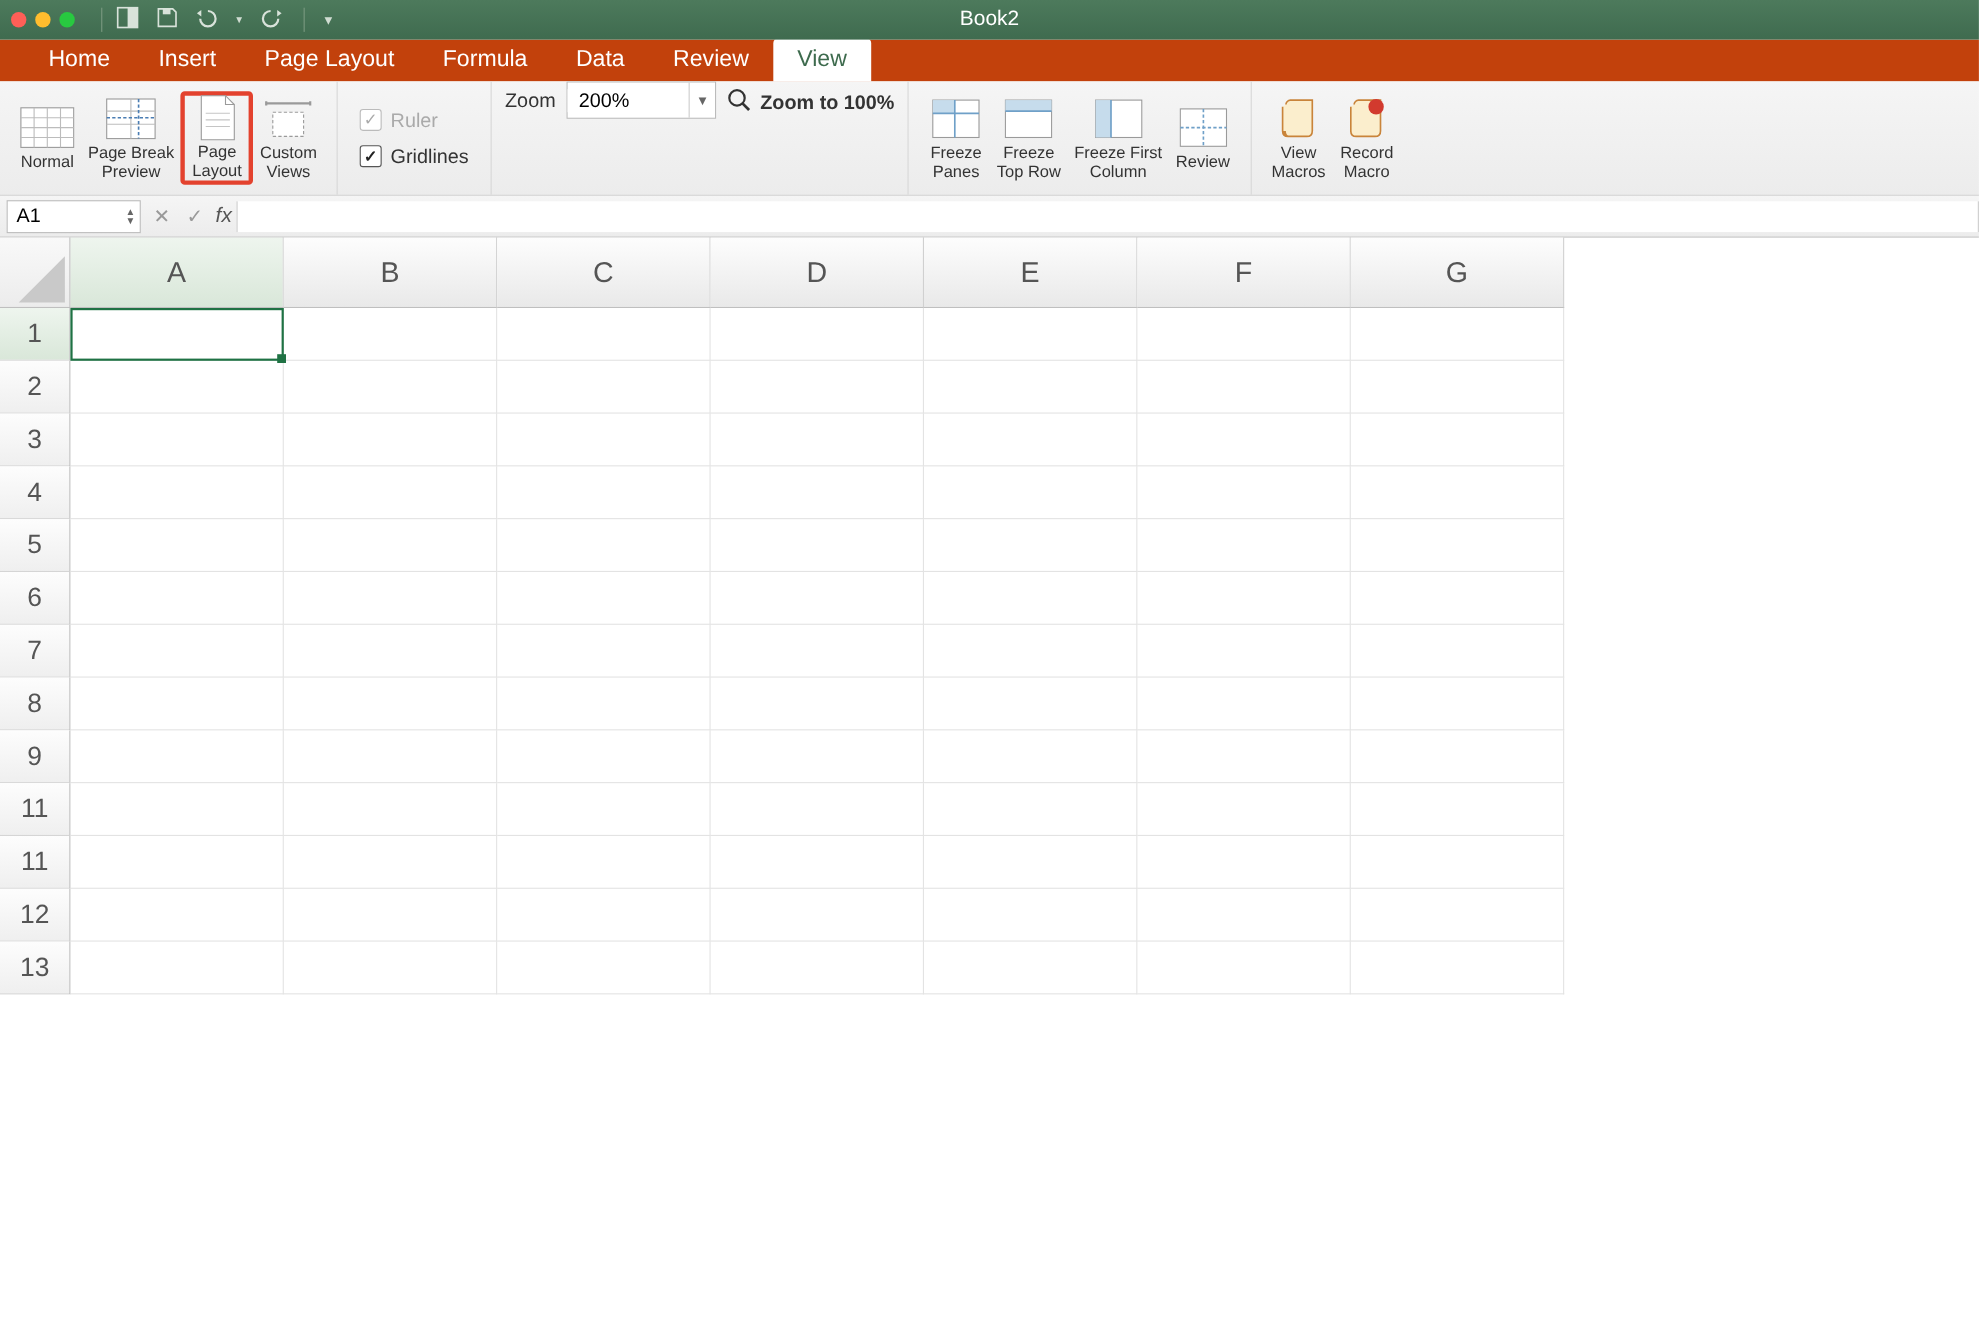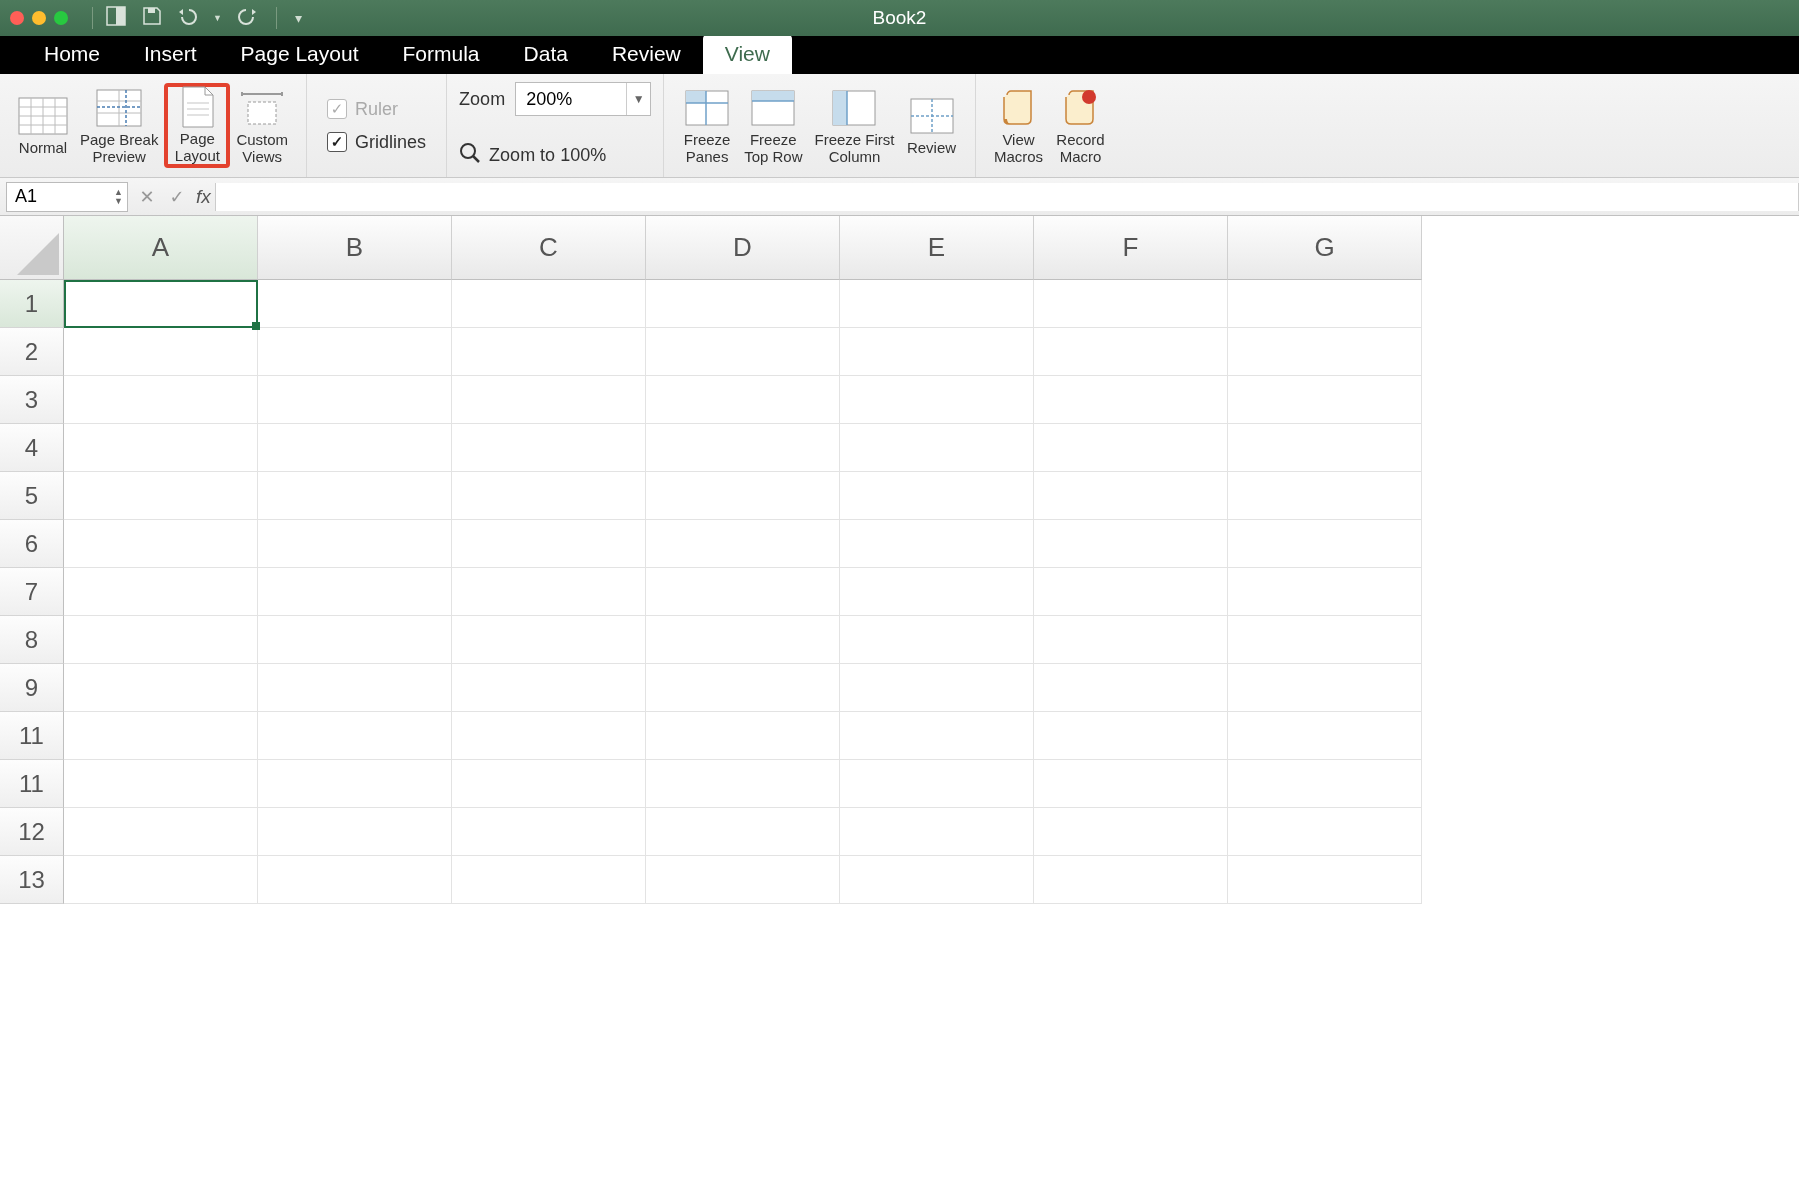--- a/index.html
+++ b/index.html
@@ -10,40 +10,40 @@
 .traffic { display:flex; gap:8px; margin-right:20px; }
 .dot { width:14px; height:14px; border-radius:50%; }
 .dot.r{background:#ff5f57;} .dot.y{background:#ffbd2e;} .dot.g{background:#28c940;}
 .qat { display:flex; gap:14px; align-items:center; color:#e9efe9; margin-left:8px;}
 .qat-divider { width:1px; height:22px; background:#7a9a80; margin:0 4px;}
 .qat svg{opacity:.9;}
 .qat-drop { font-size:9px; color:#d0ddd2; }
 .title { position:absolute; left:50%; transform:translateX(-50%); color:#fff; font-size:19px; }
 
 
-.tabs { height:38px; background:#000000; display:flex; align-items:flex-end; padding-left:22px; }
+.tabs { height:38px; background:#c2410c; display:flex; align-items:flex-end; padding-left:22px; }
 .tab { color:#fff; font-size:21px; padding:7px 22px 8px; cursor:pointer; }
 .tab.active { background:#fff; color:#3e6b4e; border-top-left-radius:4px; border-top-right-radius:4px; }
 
 
 .ribbon { height:104px; background:linear-gradient(#f5f5f5,#ececec); border-bottom:1px solid #c9c9c9; display:flex; align-items:center; }
 .grp { display:flex; align-items:center; height:100%; border-right:1px solid #d8d8d8; padding:0 12px; }
 .vbtn { display:flex; flex-direction:column; align-items:center; justify-content:flex-start; padding:4px 6px 2px; cursor:pointer; font-size:15px; color:#333; text-align:center; line-height:1.1; }
 .vbtn .ic { width:50px; height:40px; margin-bottom:4px; display:flex; align-items:center; justify-content:center;}
 .vbtn.highlight { border:4px solid #e3422e; border-radius:4px; padding:0 4px;}
 .chk-col { display:flex; flex-direction:column; gap:12px; justify-content:center; height:100%; padding:0 8px;}
 .chk { display:flex; align-items:center; gap:8px; font-size:18px; color:#333;}
 .chk .box { width:20px; height:20px; border:1.5px solid #555; border-radius:3px; display:flex; align-items:center; justify-content:center; font-size:15px; background:#fff;}
 .chk .box.checked::after{content:"✓"; color:#222; font-weight:bold;}
 .chk.disabled { color:#aaa;} .chk.disabled .box{border-color:#bbb;}
 .zoom-lbl{font-size:18px;color:#333;margin-right:10px;}
 .zoom-box{display:flex;align-items:center;border:1px solid #bbb;background:#fff;height:34px;}
 .zoom-box input{border:none;width:110px;padding:0 10px;font-size:18px;outline:none;}
 .zoom-box .dd{width:24px;text-align:center;color:#666;border-left:1px solid #ccc;font-size:12px;line-height:32px;}
-.zoom100{display:flex;align-items:center;gap:8px;font-size:18px;color:#333;margin-top:6px;}
+.zoom100{display:flex;align-items:center;gap:8px;font-size:18px;color:#333;margin-top:6px;font-weight:bold;}
 
 
 .fbar { height:38px; background:linear-gradient(#f5f5f5,#ececec); border-bottom:1px solid #c0c0c0; display:flex; align-items:center; }
 .namebox { width:122px; height:30px; border:1px solid #bbb; background:#fff; margin:0 4px 0 6px; display:flex; align-items:center; padding:0 8px; font-size:18px; position:relative;}
 .namebox .spin{position:absolute;right:4px;display:flex;flex-direction:column;font-size:9px;color:#666;line-height:1;}
 .fbar .fbtn{width:30px;text-align:center;color:#999;font-size:18px;}
 .fx{font-style:italic;color:#555;font-size:19px;margin:0 4px;}
 .finput{flex:1;height:28px;border:none;border-left:1px solid #ccc; border-right:1px solid #ccc; background:#fff;padding:0 6px;}
 .corner{width:64px;height:64px;border-right:1px solid #bfbfbf;border-bottom:1px solid #bfbfbf;background:linear-gradient(#f9f9f9,#ececec);position:relative;}
 .corner::after{content:"";position:absolute;right:4px;bottom:4px;width:0;height:0;border-left:42px solid transparent;border-bottom:42px solid #c9c9c9;}
@@ -172,21 +172,21 @@
           <span class="box">✓</span>
           <span>Ruler</span>
         </div>
       <div class="chk">
           <span class="box checked"></span>
           <span>Gridlines</span>
         </div>
     </div>
   </div>
 
-  <div class="grp" style="flex-direction:column;align-items:flex-start;justify-content:center;gap:20px;">
+  <div class="grp" style="align-items:flex-start;justify-content:center;gap:10px;">
     <div style="display:flex;align-items:center;">
       <span class="zoom-lbl">Zoom</span>
       <div class="zoom-box">
         <input value="200%" style="">
         <span class="dd">▼</span>
       </div>
     </div>
     <div class="zoom100">
       <span><svg width="22" height="22">
             <circle cx="9" cy="9" r="7" fill="none" stroke="#333" stroke-width="2"></circle>

